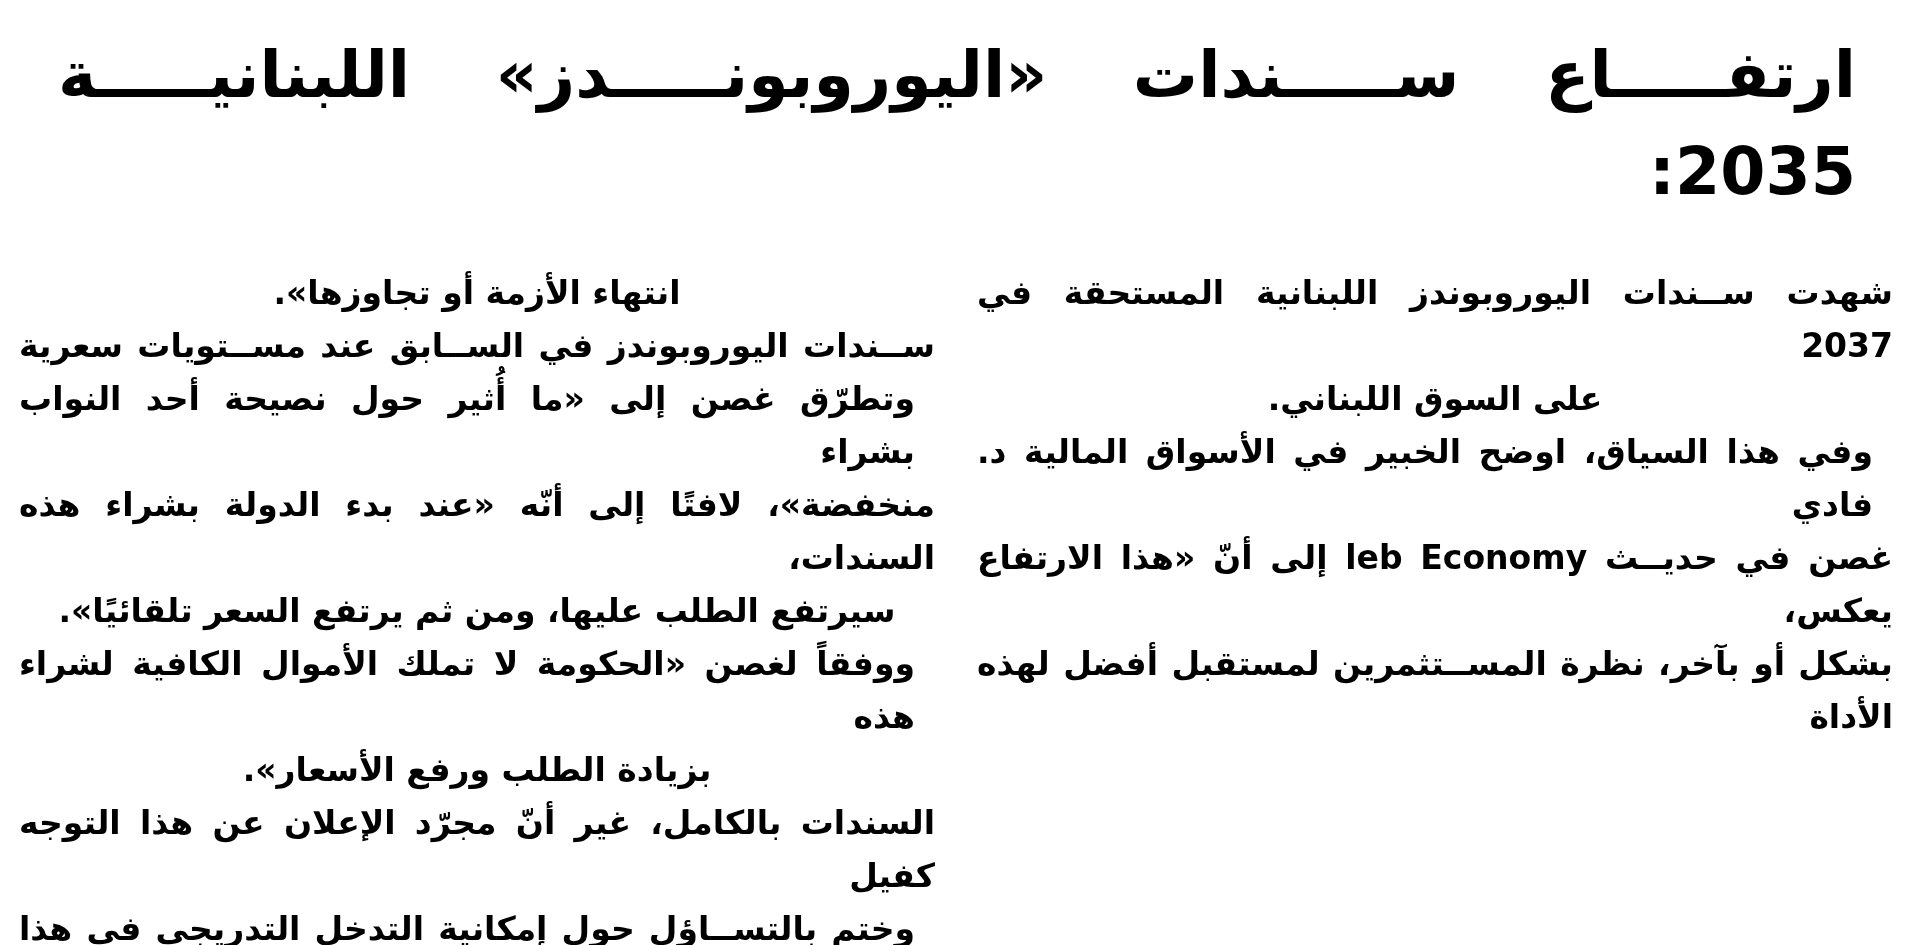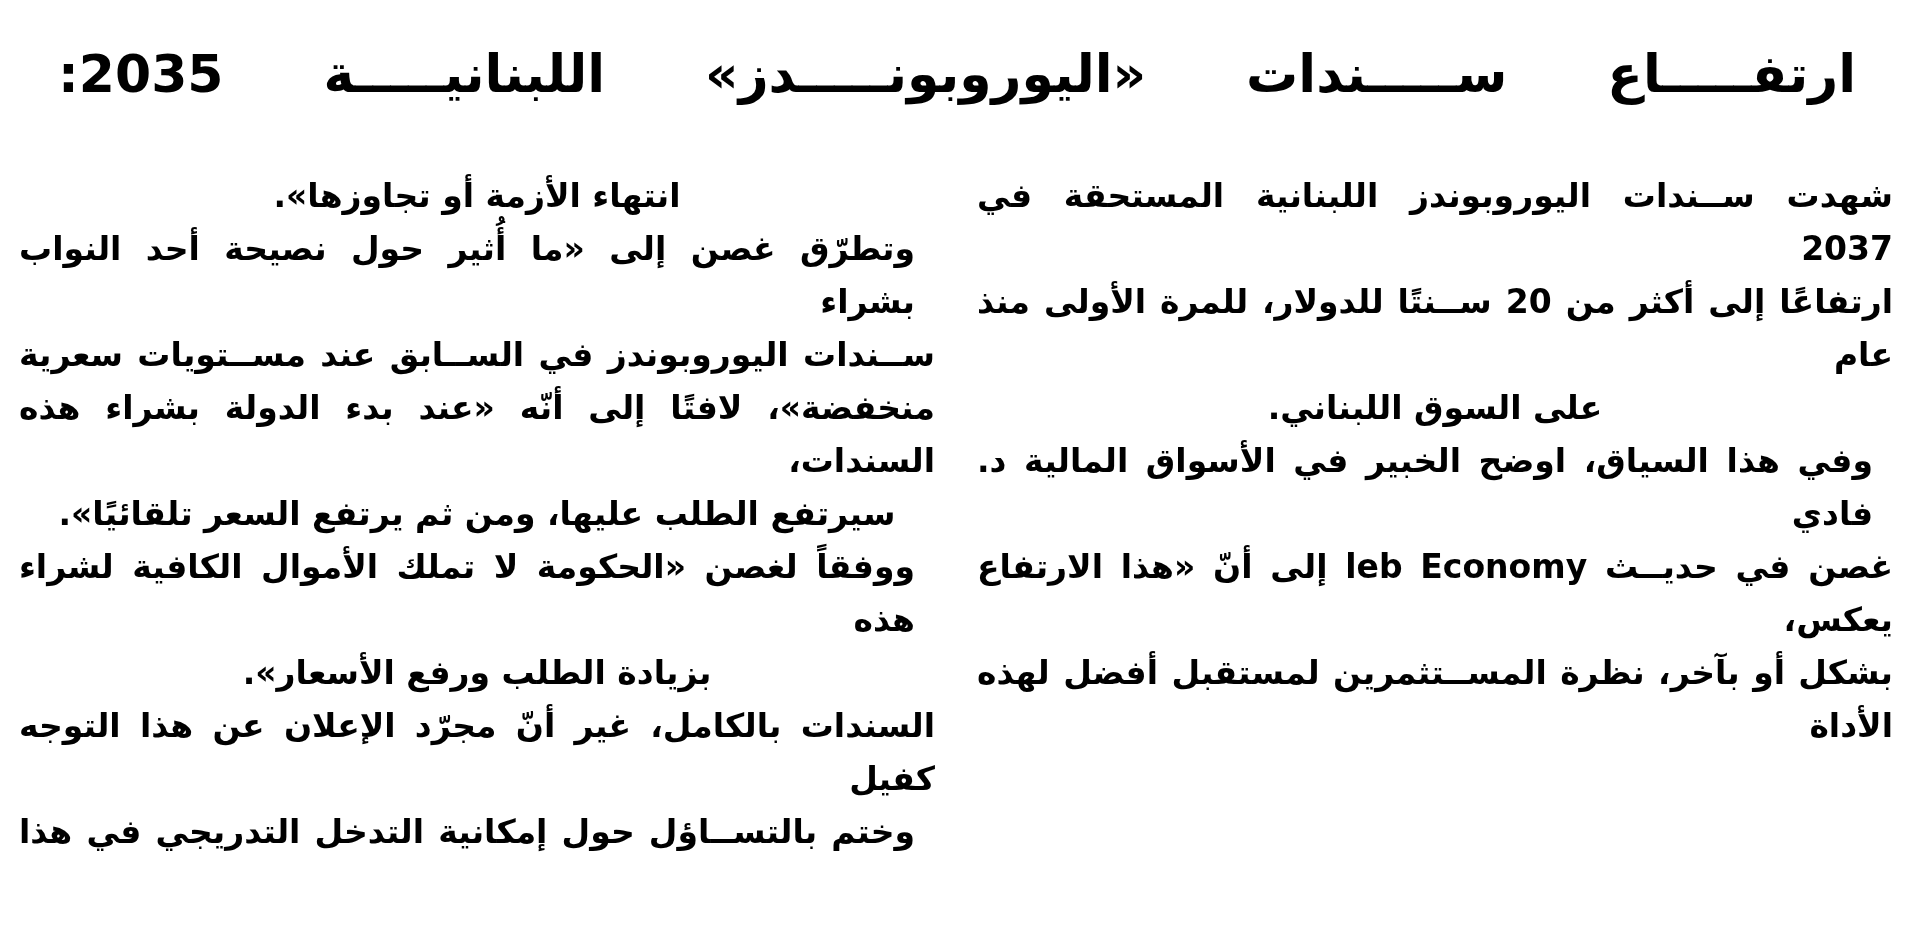--- a/index.html
+++ b/index.html
@@ -18,21 +18,21 @@
   }
   .page {
     width: 1914px;
     height: 945px;
     position: relative;
   }
   .headline {
     margin: 26px 58px 0 58px;
   }
   .h-line {
-    font-size: 52px;
+    font-size: 65px;
     line-height: 97px;
     text-align: justify;
     text-align-last: justify;
     color: #000000;
     letter-spacing: 0;
   }
   .columns {
     margin-top: 46px;
     padding: 0 21px 0 19px;
     display: flex;
@@ -61,30 +61,29 @@
 </head>
 <body style="color: rgb(0, 0, 0); background: rgb(255, 255, 255);">
 
 <div class="page">
   <header class="headline">
     <div class="h-line">ارتفـــــاع ســـــندات «اليوروبونـــــدز» اللبنانيـــــة 2035:</div>
   </header>
   <section class="columns">
     <div class="col">
         <div class="line just">شهدت ســندات اليوروبوندز اللبنانية المستحقة في 2037</div>
-        <div class="line just">ارتفاعًا إلى أكثر من 20 ســنتًا للدولار، للمرة الأولى منذ عام</div>
         <div class="line">على السوق اللبناني.</div>
         <div class="line just indent">وفي هذا السياق، اوضح الخبير في الأسواق المالية د. فادي</div>
         <div class="line just">غصن في حديــث leb Economy إلى أنّ «هذا الارتفاع يعكس،</div>
         <div class="line just">بشكل أو بآخر، نظرة المســتثمرين لمستقبل أفضل لهذه الأداة</div>
       </div>
     <div class="col">
         <div class="line">انتهاء الأزمة أو تجاوزها».</div>
+        <div class="line just">ســندات اليوروبوندز في الســابق عند مســتويات سعرية</div>
         <div class="line just indent">وتطرّق غصن إلى «ما أُثير حول نصيحة أحد النواب بشراء</div>
-        <div class="line just">ســندات اليوروبوندز في الســابق عند مســتويات سعرية</div>
         <div class="line just">منخفضة»، لافتًا إلى أنّه «عند بدء الدولة بشراء هذه السندات،</div>
         <div class="line">سيرتفع الطلب عليها، ومن ثم يرتفع السعر تلقائيًا».</div>
         <div class="line just indent">ووفقاً لغصن «الحكومة لا تملك الأموال الكافية لشراء هذه</div>
         <div class="line">بزيادة الطلب ورفع الأسعار».</div>
         <div class="line just">السندات بالكامل، غير أنّ مجرّد الإعلان عن هذا التوجه كفيل</div>
         <div class="line just indent">وختم بالتســاؤل حول إمكانية التدخل التدريجي في هذا</div>
       </div>
   </section>
 </div>
 

